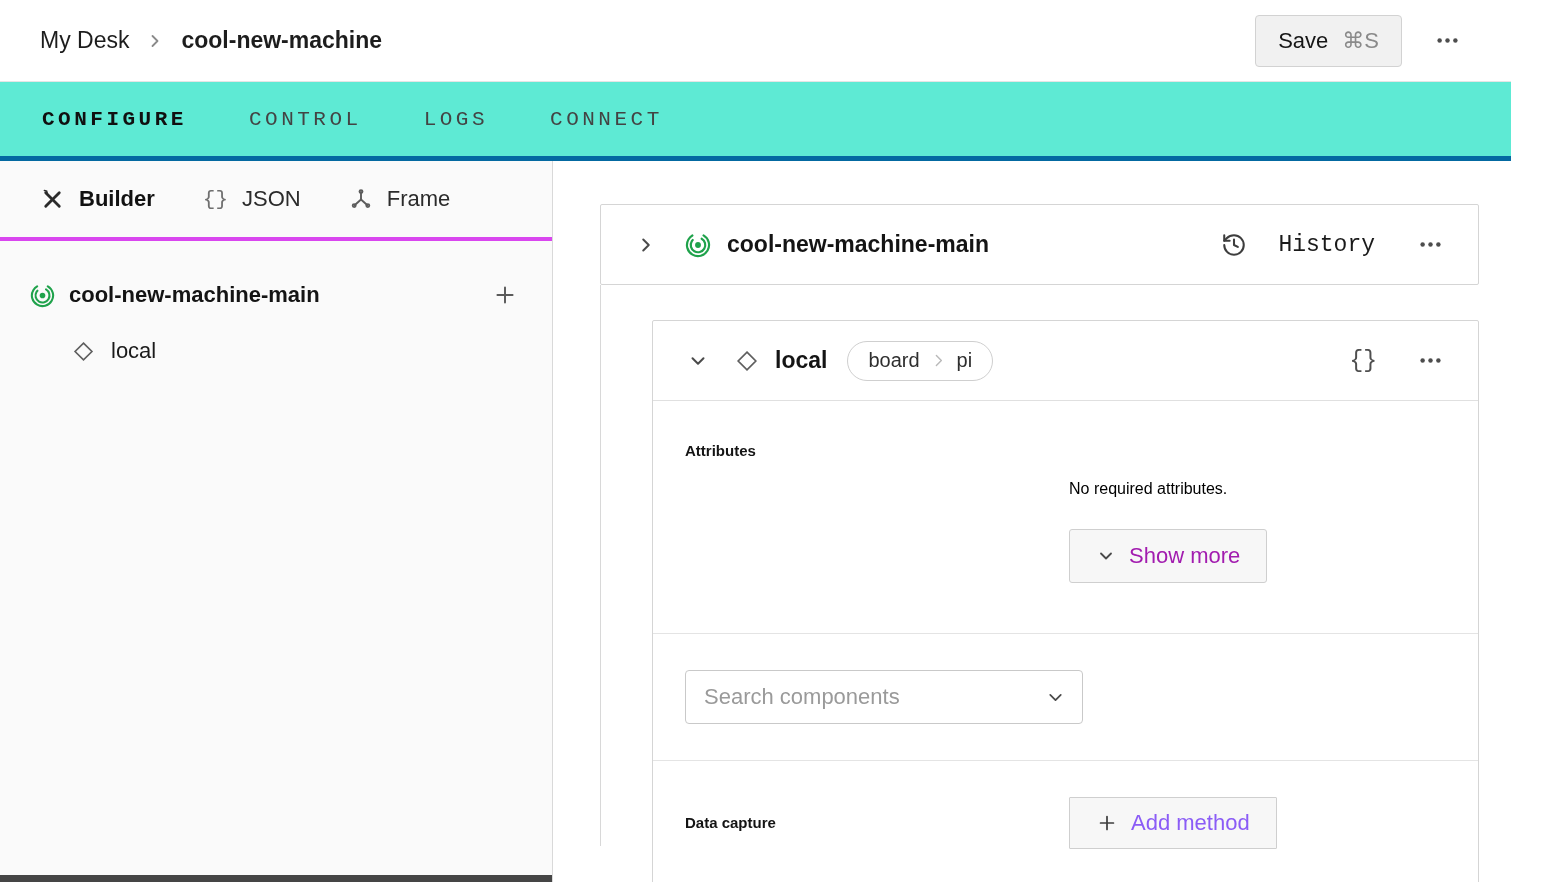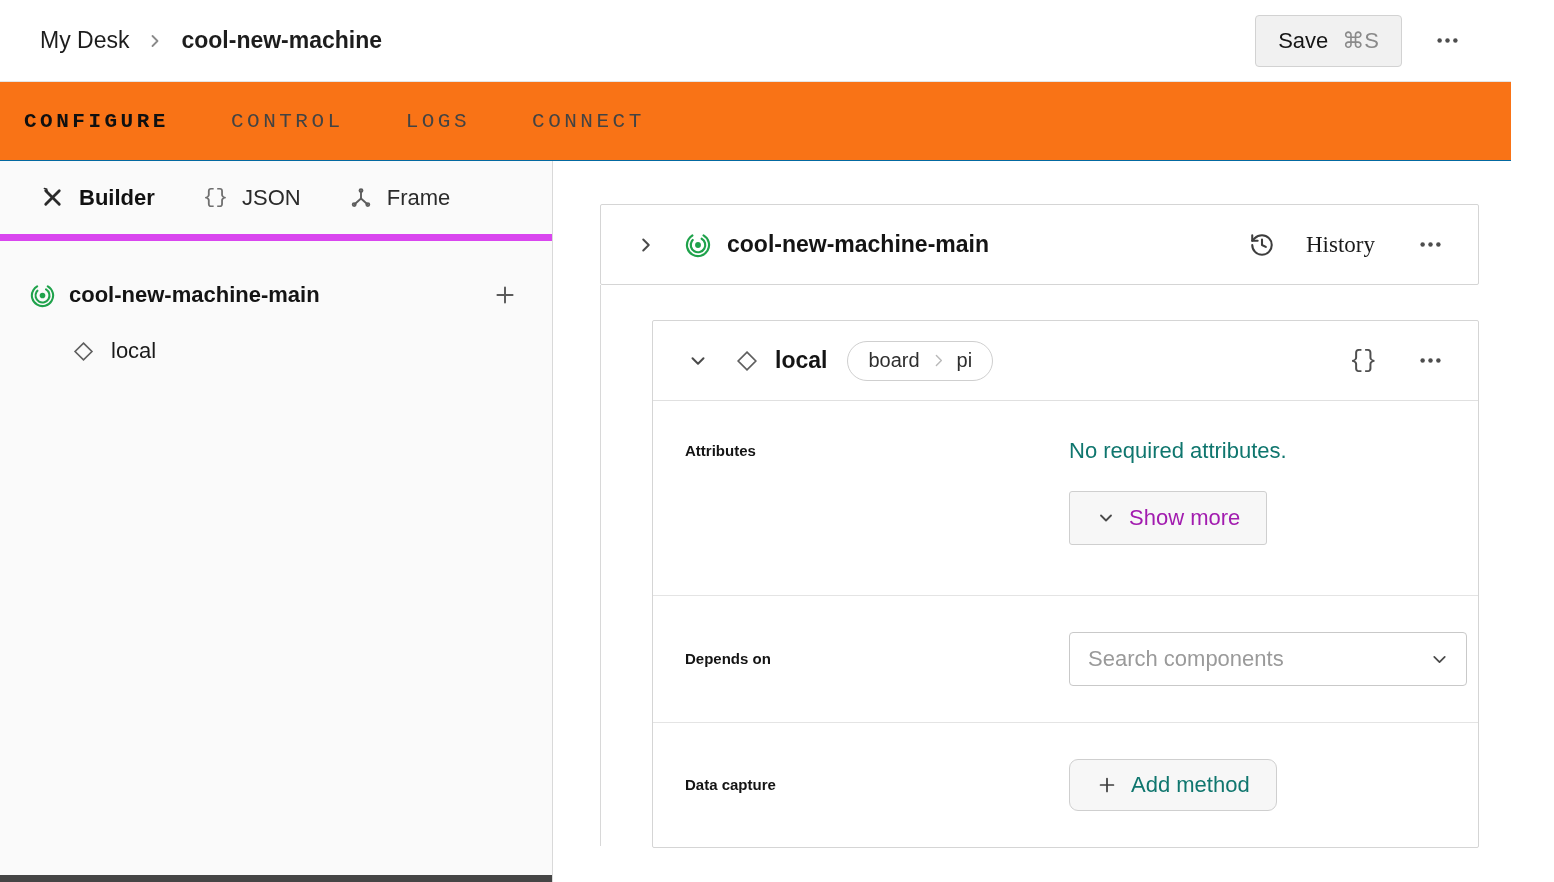--- a/index.html
+++ b/index.html
@@ -38,42 +38,42 @@
   }
   .save-btn .save-label { color: #161616; }
   .save-btn .shortcut { color: #8a8a8a; }
   .icon-btn {
     background: none; border: none; color: #4d4d4d; cursor: pointer; padding: 6px;
     display: inline-flex; align-items: center;
   }
 
   
   .tabbar {
-    height: 79px; flex: 0 0 79px; background: #f97316;
-    border-bottom: 1px solid #0369a1;
-    display: flex; align-items: center; padding: 0 22px;
+    height: 79px; flex: 0 0 79px; background: #5eead4;
+    border-bottom: 5px solid #0369a1;
+    display: flex; align-items: center; padding: 0 40px;
   }
   .tab {
     font-family: "Liberation Mono", "DejaVu Sans Mono", monospace;
     font-size: 21px; letter-spacing: 3.5px; color: #434343;
     margin-right: 58px; cursor: pointer; background: none; border: none; padding: 4px 2px;
   }
   .tab.active { color: #101010; font-weight: 700; }
 
   
   .bodywrap { flex: 1; display: flex; min-height: 0; }
 
   
   .sidebar {
     width: 553px; flex: 0 0 553px; background: #fafafa;
     border-right: 1px solid #d9d9d9; position: relative;
   }
   .modes {
     height: 80px; display: flex; align-items: center; gap: 48px;
-    padding: 0 40px; border-bottom: 7px solid #d946ef;
+    padding: 0 40px; border-bottom: 4px solid #d946ef;
   }
   .mode { display: flex; align-items: center; gap: 14px; font-size: 22px; color: #2b2b2b; cursor: pointer; }
   .mode .micon { color: #2b2b2b; }
   .mode.active { font-weight: 700; color: #111; }
   .mode .braces { font-family: "Liberation Mono", "DejaVu Sans Mono", monospace; color: #6f6f6f; font-size: 21px; }
   .mode .micon.gray { color: #5c5c5c; }
 
   .tree { padding-top: 26px; }
   .tree-row { display: flex; align-items: center; height: 56px; cursor: pointer; }
   .tree-row.machine { padding: 0 30px; }
@@ -94,21 +94,21 @@
 
   .part-card {
     margin: 43px 32px 0 47px; height: 81px;
     background: #fff; border: 1px solid #d5d5d5; border-radius: 2px;
     display: flex; align-items: center; padding: 0 28px;
   }
   .part-card .chevr { color: #4a4a4a; }
   .part-card .sig { color: #1FA24B; margin-left: 22px; }
   .part-card .ptitle { margin-left: 16px; font-size: 23px; font-weight: 700; color: #141414; }
   .part-right { margin-left: auto; display: flex; align-items: center; gap: 36px; }
-  .history-btn { display: flex; align-items: center; gap: 31px; background: none; border: none; cursor: pointer; font-family: Liberation Serif, serif; justify-content: space-between; }
+  .history-btn { display: flex; align-items: center; gap: 31px; background: none; border: none; cursor: pointer; font-family: Liberation Mono, monospace; justify-content: space-between; }
   .history-btn .hicon { color: #3d3d3d; }
   .history-btn .hlabel { font-size: 23px; color: #1a1a1a; }
 
   .connector { position: absolute; left: 47px; top: 124px; width: 1px; height: 561px; background: #d8d8d8; }
 
   .component-card {
     margin: 35px 32px 0 99px; background: #fff;
     border: 1px solid #d5d5d5; border-radius: 2px; position: relative; z-index: 1;
   }
   .cc-header { height: 80px; display: flex; align-items: center; padding: 0 28px; border-bottom: 1px solid #e0e0e0; }
@@ -128,40 +128,40 @@
     background: none; border: none; cursor: pointer; color: #4f4f4f;
     font-family: "Liberation Mono", "DejaVu Sans Mono", monospace; font-size: 23px; padding: 2px 4px;
   }
 
   .cc-section { display: flex; align-items: center; padding: 36px 32px; }
   .cc-section.top-align { align-items: flex-start; padding-bottom: 50px; }
   .cc-section + .cc-section { border-top: 1px solid #e4e4e4; }
   .sec-label { width: 384px; flex: 0 0 384px; font-size: 15px; font-weight: 700; color: #141414; line-height: 28px; }
   .sec-content { flex: 1; }
 
-  .empty-msg { font-size: 22px; color: #0f766e; line-height: 28px; }
+  .empty-msg { font-size: 16px; color: #000000; line-height: 28px; margin-top: 38px; }
   .show-more-btn {
     margin-top: 26px; display: inline-flex; align-items: center; gap: 13px;
     height: 54px; padding: 0 26px; background: #f7f7f7;
     border: 1px solid #cfcfcf; border-radius: 3px; font-size: 22px; color: #a21caf;
     font-family: inherit; cursor: pointer;
   }
   .show-more-btn .chev { color: #4a4a4a; }
 
   .select {
     width: 398px; height: 54px; background: #fff; border: 1px solid #c9c9c9; border-radius: 4px;
     display: flex; align-items: center; padding: 0 16px 0 18px; cursor: pointer;
   }
   .select .placeholder { font-size: 22px; color: #9a9a9a; flex: 1; }
   .select .chev { color: #4a4a4a; }
 
   .add-method-btn {
     display: inline-flex; align-items: center; gap: 13px;
     height: 52px; padding: 0 26px; background: #f7f7f7;
-    border: 1px solid #cfcfcf; border-radius: 9px; font-size: 22px; color: #0f766e;
+    border: 1px solid #cfcfcf; border-radius: 1px; font-size: 22px; color: #8b5cf6;
     font-family: inherit; cursor: pointer;
   }
   .add-method-btn .plus { color: #3f3f3f; }
 </style>
 </head>
 <body>
 
 <div class="app">
 
   <header class="topbar">
@@ -346,21 +346,20 @@
                 <svg viewBox="0 0 24 24" width="20" height="20" fill="none" stroke="currentColor" stroke-width="2.2" stroke-linecap="round" stroke-linejoin="round">
                     <path d="M6 9l6 6 6-6"></path>
                   </svg>
               </span>
               <span>Show more</span>
             </button>
           </div>
         </div>
 
         <div class="cc-section">
-          <div class="sec-label">Depends on</div>
           <div class="sec-content">
             <div class="select">
               <span class="placeholder">Search components</span>
               <span class="chev">
                 <svg viewBox="0 0 24 24" width="21" height="21" fill="none" stroke="currentColor" stroke-width="2" stroke-linecap="round" stroke-linejoin="round">
                     <path d="M6 9l6 6 6-6"></path>
                   </svg>
               </span>
             </div>
           </div>

